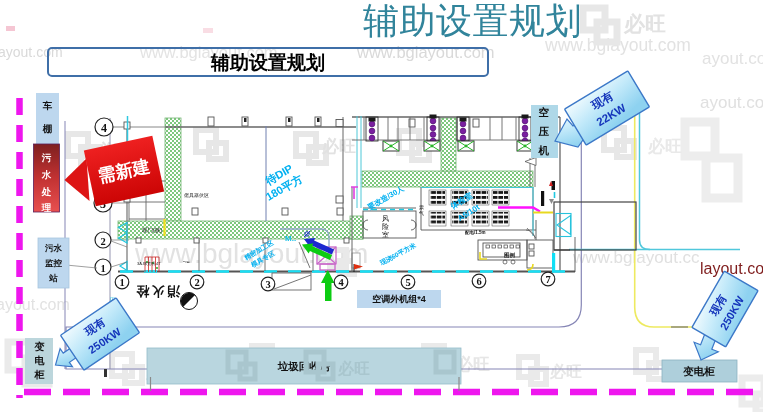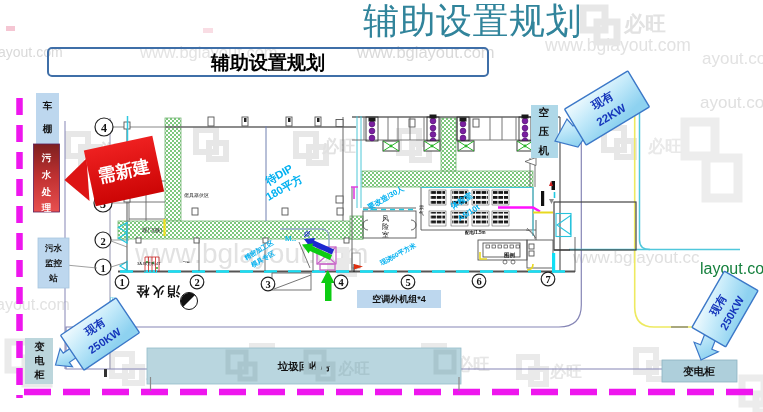--- a/index.html
+++ b/index.html
@@ -19,21 +19,21 @@
 
 <div class="wm" style="left:-2px;top:44px;font-size:14px;">ayout.com</div>
 
 <div class="wm" style="left:700px;top:93px;font-size:17px;color:#e0e0e0;">ayout.co</div>
 <div class="wm" style="left:702px;top:49px;font-size:17px;color:#e2e2e2;">ayout.co</div>
 
 <div class="wm" style="left:135px;top:238px;font-size:28px;color:#e2e2e2;">www.bglayout.com</div>
 
 <div class="wm" style="left:573px;top:248px;font-size:17px;color:#e0e0e0;">www.bglayout.cc</div>
 
-<div class="wm" style="left:700px;top:260px;font-size:16px;color:#15803d;">layout.co</div>
+<div class="wm" style="left:700px;top:260px;font-size:16px;color:#7f1d1d;">layout.co</div>
 
 <div class="wm" style="left:-4px;top:296px;font-size:16px;color:#e2e2e2;">ayout.com</div>
 
 <svg class="abs" style="left:0;top:0;" width="763" height="412" viewBox="0 0 763 412">
 <defs>
 <pattern id="ht" width="4" height="4" patternUnits="userSpaceOnUse">
   <rect width="4" height="4" fill="#ffffff"></rect>
   <rect width="2" height="2" fill="#7ec87e"></rect>
   <rect x="2" y="2" width="2" height="2" fill="#7ec87e"></rect>
 </pattern>

